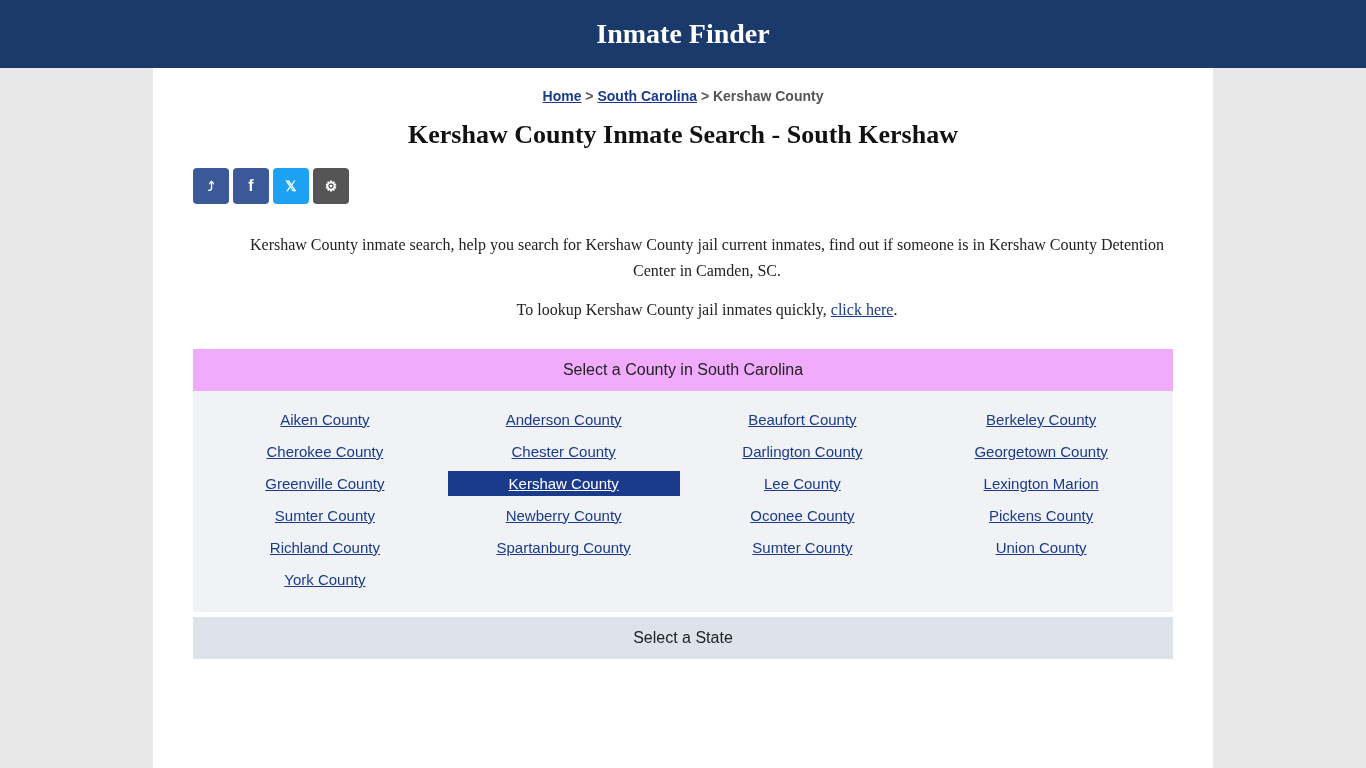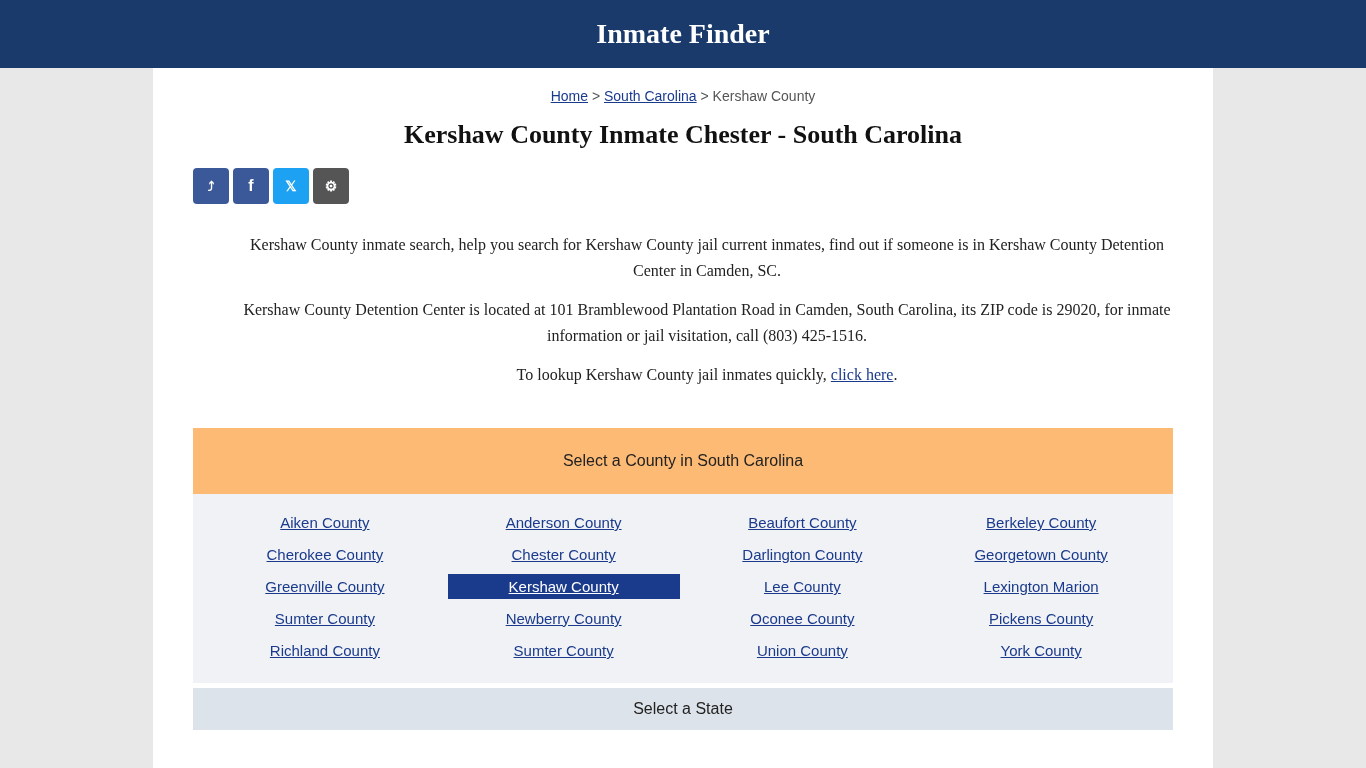--- a/index.html
+++ b/index.html
@@ -25,20 +25,21 @@
       padding: 20px 40px 40px 40px;
       min-height: 700px;
     }
 
     
     .breadcrumb {
       font-size: 14px;
       margin-bottom: 16px;
       color: #333;
       font-family: Arial, sans-serif;
+      font-weight: bold;
     }
     .breadcrumb a {
       color: #1a3a8c;
       text-decoration: underline;
     }
     .breadcrumb span {
       color: #555;
     }
 
     
@@ -92,23 +93,23 @@
       color: #222;
       margin-left: 48px;
     }
     .description a {
       color: #1a3a8c;
       text-decoration: underline;
     }
 
     
     .county-section {
-      background: #fdba74;
-      padding: 24px 16px;
-      margin-top: 40px;
+      background: #f0abfc;
+      padding: 12px 16px;
+      margin-top: 26px;
       margin-bottom: 0;
     }
     .section-label {
       font-size: 16px;
       color: #222;
       font-family: Arial, sans-serif;
     }
 
     .county-grid-wrapper {
       background: #f0f2f5;
@@ -157,39 +158,38 @@
 <div class="main-wrapper">
 
   <nav class="breadcrumb">
     <a href="#">Home</a>
     <span> &gt; </span>
     <a href="#">South Carolina</a>
     <span> &gt; </span>
     <span>Kershaw County</span>
   </nav>
 
-  <h1 class="page-title">Kershaw County Inmate Chester - South Carolina</h1>
+  <h1 class="page-title">Kershaw County Inmate Search - South Kershaw</h1>
 
   <div class="share-buttons">
     <a class="share-btn share" href="#">
       <span>⤴</span>
     </a>
     <a class="share-btn facebook" href="#">
       <span style="font-family:Arial;font-weight:bold;">f</span>
     </a>
     <a class="share-btn twitter" href="#">
       <span style="font-size:14px;">𝕏</span>
     </a>
     <a class="share-btn link" href="#">
       <span style="font-size:14px;">⚙</span>
     </a>
   </div>
 
   <p class="description">Kershaw County inmate search, help you search for Kershaw County jail current inmates, find out if someone is in Kershaw County Detention Center in Camden, SC.</p>
-  <p class="description">Kershaw County Detention Center is located at 101 Bramblewood Plantation Road in Camden, South Carolina, its ZIP code is 29020, for inmate information or jail visitation, call (803) 425-1516.</p>
   <p class="description">
     <span>To lookup Kershaw County jail inmates quickly, </span><a href="#">click here</a><span>.</span>
   </p>
 
   <div class="county-section">
     <span class="section-label">Select a County in South Carolina</span>
   </div>
   <div class="county-grid-wrapper">
     <div class="county-grid" id="county-grid">
     <a href="#" class="county-link">Aiken County</a>
@@ -202,20 +202,21 @@
         <a href="#" class="county-link">Georgetown County</a>
         <a href="#" class="county-link">Greenville County</a>
         <a href="#" class="county-link active">Kershaw County</a>
         <a href="#" class="county-link">Lee County</a>
         <a href="#" class="county-link">Lexington Marion</a>
         <a href="#" class="county-link">Sumter County</a>
         <a href="#" class="county-link">Newberry County</a>
         <a href="#" class="county-link">Oconee County</a>
         <a href="#" class="county-link">Pickens County</a>
         <a href="#" class="county-link">Richland County</a>
+        <a href="#" class="county-link">Spartanburg County</a>
         <a href="#" class="county-link">Sumter County</a>
         <a href="#" class="county-link">Union County</a>
         <a href="#" class="county-link">York County</a>
       </div>
   </div>
 
   <div class="state-section">
     <span class="section-label">Select a State</span>
   </div>
 

